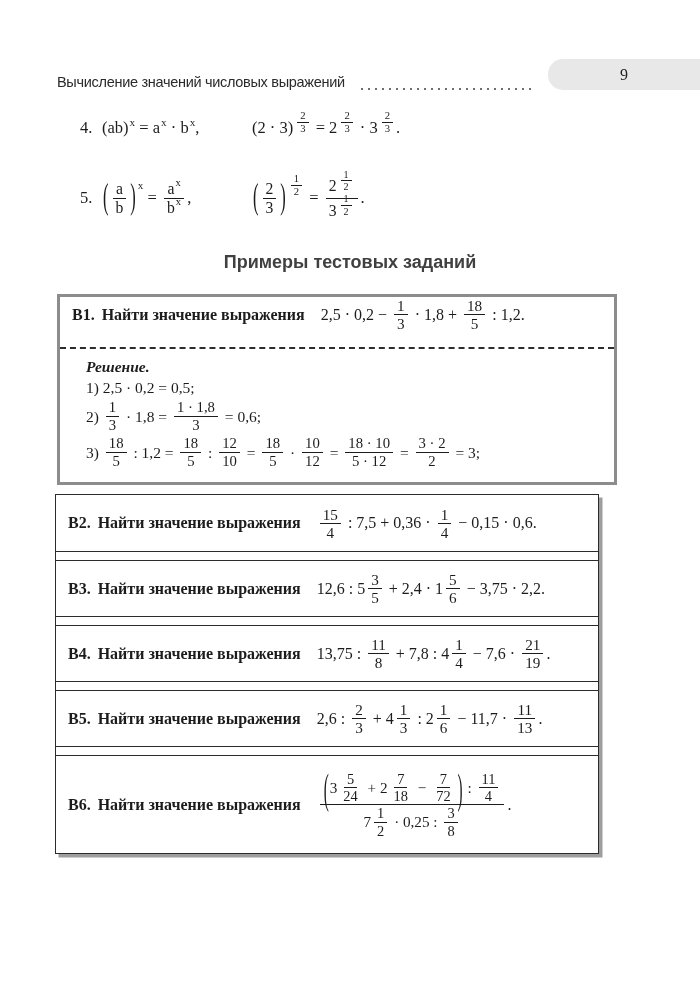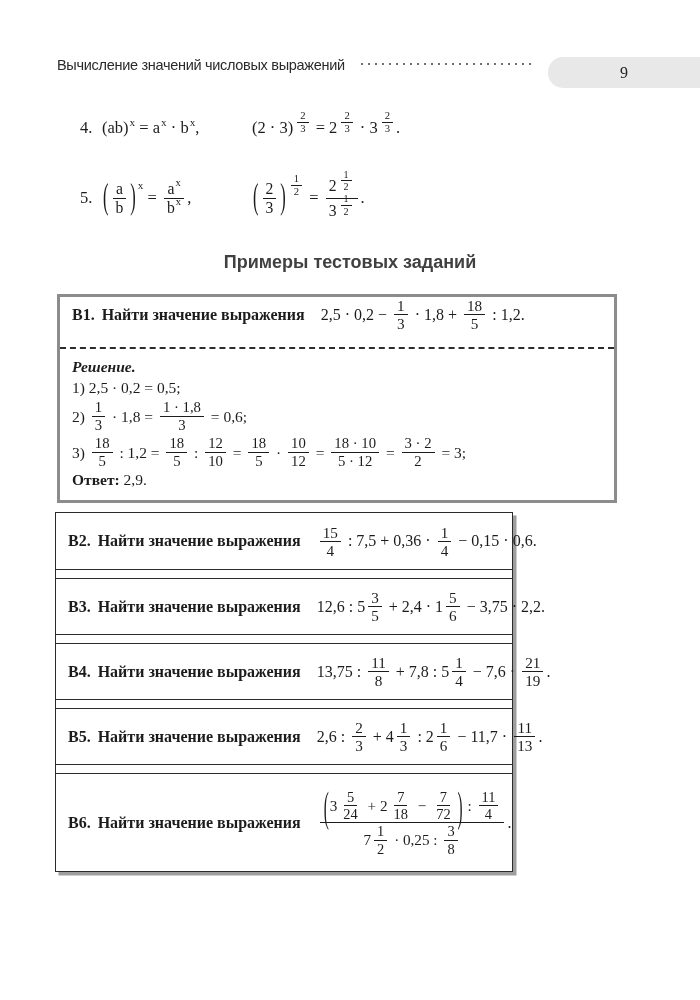--- a/index.html
+++ b/index.html
@@ -10,21 +10,21 @@
     background: #ffffff;
     font-family: "Liberation Serif", serif;
     color: #1c1c1c;
     overflow: hidden;
     box-sizing: border-box;
   }
 
   
   .hdr {
     display: flex;
-    align-items: flex-start;
+    align-items: flex-end;
     padding: 57px 0 0 57px;
     height: 33px;
   }
   .hdr-title {
     font-family: "Liberation Sans", sans-serif;
     font-size: 14.5px;
     letter-spacing: -0.3px;
     color: #2a2a2a;
     white-space: nowrap;
   }
@@ -91,31 +91,31 @@
     box-sizing: border-box;
     margin: 21px 0 0 57px;
     width: 560px;
     border: 3px solid #8c8c8c;
     background: #fff;
   }
   .q-line { display: flex; align-items: center; padding: 0 10px 15px 12px; font-size: 16px; min-height: 34px; }
   .plabel { font-weight: bold; margin-right: 7px; white-space: nowrap; }
   .pprompt { margin-right: 16px; white-space: nowrap; font-weight: bold; }
   .dashed-divider { border-top: 2px dashed #2c2c2c; height: 0; }
-  .solution { padding: 9px 12px 11px 12px; font-size: 15.5px; }
+  .solution { padding: 9px 12px 11px 12px; font-size: 15.5px; margin-left: 14px; }
   .sol-title { font-weight: bold; font-style: italic; margin-bottom: 2px; }
   .step { margin: 2px 0; }
   .answer-line { margin-top: 1px; }
   .answer-label { font-weight: bold; }
 
   
   .problems {
     box-sizing: border-box;
     margin: 9px 0 0 55px;
-    width: 458px;
+    width: 544px;
     border: 1.6px solid #2b2b2b;
     box-shadow: 3.5px 3.5px 0 #9e9e9e;
     background: #fff;
   }
   .prob-row {
     display: flex;
     align-items: center;
     min-height: 57px;
     padding: 2px 10px 2px 12px;
     font-size: 16px;
@@ -159,44 +159,40 @@
       <span class="plabel">В1.</span>
       <span class="pprompt">Найти значение выражения</span>
       <span class="math"><span class="mt">2,5 · 0,2 − </span><span class="f"><span class="fn">1</span><span class="fd">3</span></span><span class="mt"> · 1,8 + </span><span class="f"><span class="fn">18</span><span class="fd">5</span></span><span class="mt"> : 1,2.</span></span>
     </div>
     <div class="dashed-divider"></div>
     <div class="solution">
       <div class="sol-title">Решение.</div>
       <div class="step"><span class="math"><span class="mt">1) 2,5 · 0,2 = 0,5;</span></span></div>
       <div class="step"><span class="math"><span class="mt">2) </span><span class="f"><span class="fn">1</span><span class="fd">3</span></span><span class="mt"> · 1,8 = </span><span class="f"><span class="fn">1 · 1,8</span><span class="fd">3</span></span><span class="mt"> = 0,6;</span></span></div>
       <div class="step"><span class="math"><span class="mt">3) </span><span class="f"><span class="fn">18</span><span class="fd">5</span></span><span class="mt"> : 1,2 = </span><span class="f"><span class="fn">18</span><span class="fd">5</span></span><span class="mt"> : </span><span class="f"><span class="fn">12</span><span class="fd">10</span></span><span class="mt"> = </span><span class="f"><span class="fn">18</span><span class="fd">5</span></span><span class="mt"> · </span><span class="f"><span class="fn">10</span><span class="fd">12</span></span><span class="mt"> = </span><span class="f"><span class="fn">18 · 10</span><span class="fd">5 · 12</span></span><span class="mt"> = </span><span class="f"><span class="fn">3 · 2</span><span class="fd">2</span></span><span class="mt"> = 3;</span></span></div>
-      <div class="answer-line">
-        <span class="answer-label">Ответ:</span>
-        <span>2,9.</span>
-      </div>
     </div>
   </div>
 
   <div class="problems">
     <div class="prob-row">
       <span class="plabel">В2.</span>
       <span class="pprompt">Найти значение выражения</span>
       <span class="math"><span class="f"><span class="fn">15</span><span class="fd">4</span></span><span class="mt"> : 7,5 + 0,36 · </span><span class="f"><span class="fn">1</span><span class="fd">4</span></span><span class="mt"> − 0,15 · 0,6.</span></span>
     </div>
     <div class="row-gap"></div>
     <div class="prob-row">
       <span class="plabel">В3.</span>
       <span class="pprompt">Найти значение выражения</span>
       <span class="math"><span class="mt">12,6 : 5</span><span class="f"><span class="fn">3</span><span class="fd">5</span></span><span class="mt"> + 2,4 · 1</span><span class="f"><span class="fn">5</span><span class="fd">6</span></span><span class="mt"> − 3,75 · 2,2.</span></span>
     </div>
     <div class="row-gap"></div>
     <div class="prob-row">
       <span class="plabel">В4.</span>
       <span class="pprompt">Найти значение выражения</span>
-      <span class="math"><span class="mt">13,75 : </span><span class="f"><span class="fn">11</span><span class="fd">8</span></span><span class="mt"> + 7,8 : 5</span><span class="f"><span class="fn">1</span><span class="fd">4</span></span><span class="mt"> − 7,6 · </span><span class="f"><span class="fn">21</span><span class="fd">19</span></span><span class="mt">.</span></span>
+      <span class="math"><span class="mt">13,75 : </span><span class="f"><span class="fn">11</span><span class="fd">8</span></span><span class="mt"> + 7,8 : 4</span><span class="f"><span class="fn">1</span><span class="fd">4</span></span><span class="mt"> − 7,6 · </span><span class="f"><span class="fn">21</span><span class="fd">19</span></span><span class="mt">.</span></span>
     </div>
     <div class="row-gap"></div>
     <div class="prob-row">
       <span class="plabel">В5.</span>
       <span class="pprompt">Найти значение выражения</span>
       <span class="math"><span class="mt">2,6 : </span><span class="f"><span class="fn">2</span><span class="fd">3</span></span><span class="mt"> + 4</span><span class="f"><span class="fn">1</span><span class="fd">3</span></span><span class="mt"> : 2</span><span class="f"><span class="fn">1</span><span class="fd">6</span></span><span class="mt"> − 11,7 · </span><span class="f"><span class="fn">11</span><span class="fd">13</span></span><span class="mt">.</span></span>
     </div>
     <div class="row-gap"></div>
     <div class="prob-row tall">
       <span class="plabel">В6.</span>

